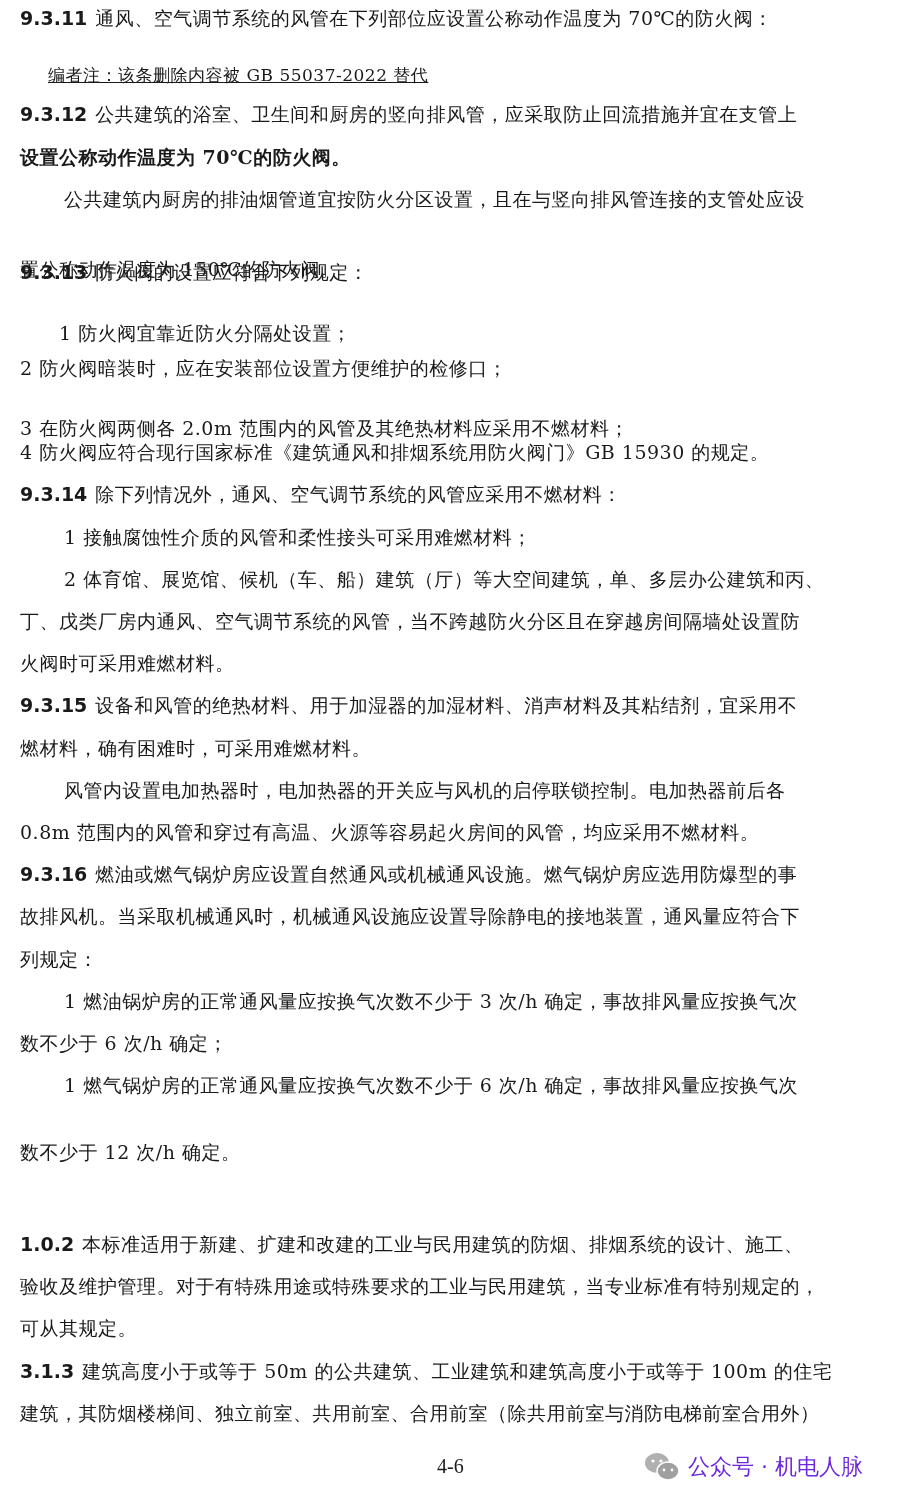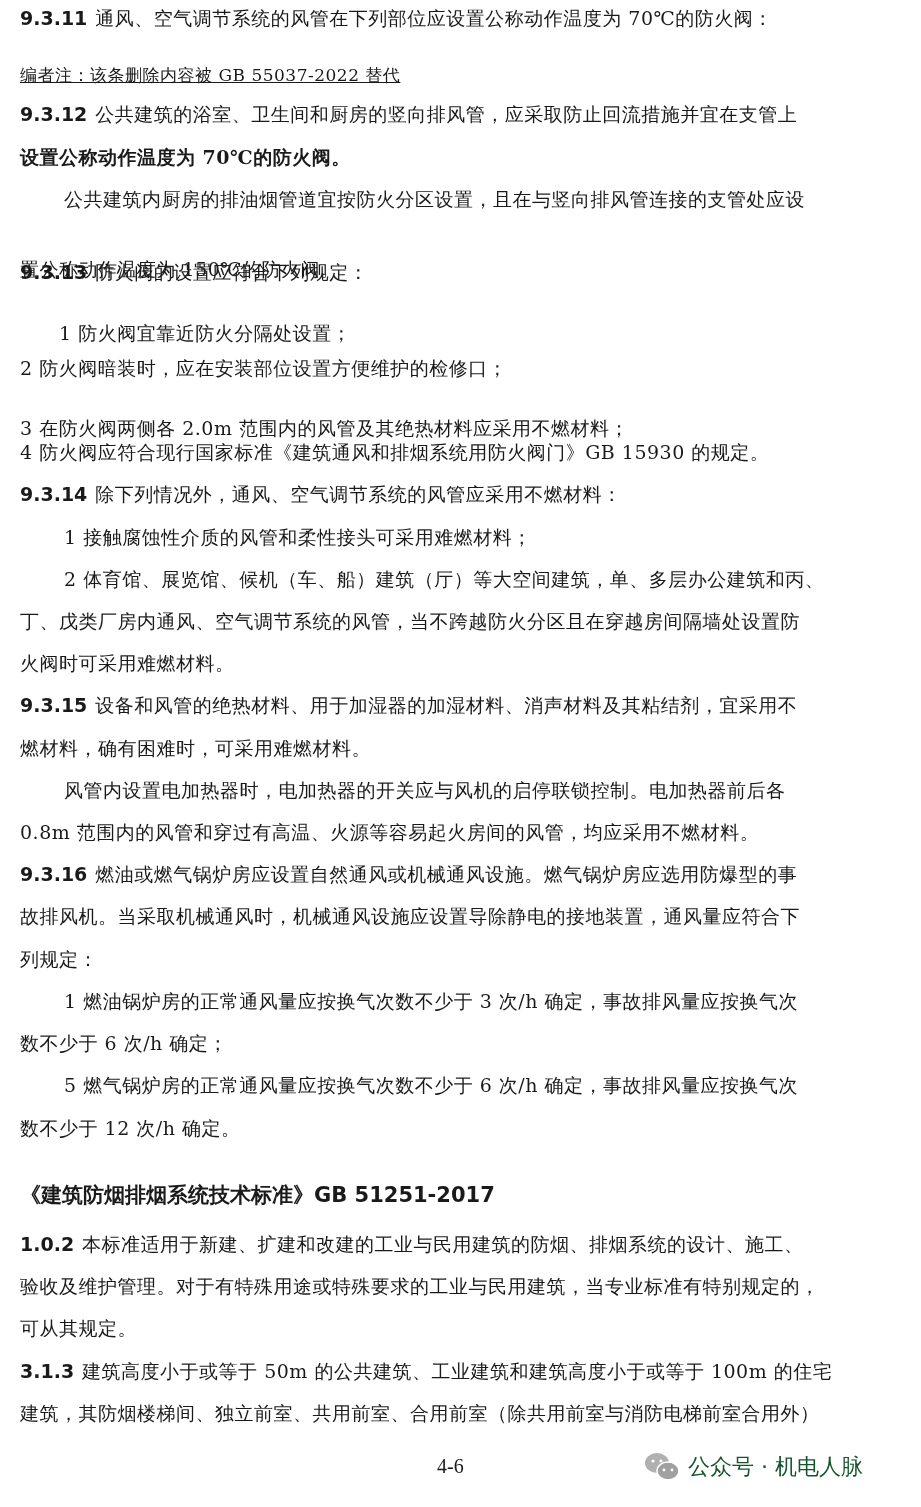--- a/index.html
+++ b/index.html
@@ -21,31 +21,31 @@
     position: absolute; left: 20px; font-size: 21px; line-height: 28px;
     font-family: "DejaVu Sans", "Liberation Sans", sans-serif; font-weight: bold; white-space: nowrap;
   }
   .pagenum {
     position: absolute; left: 437px; top: 1456px; font-size: 20px; line-height: 20px;
     font-family: "Liberation Serif", serif;
   }
   .watermark {
     position: absolute; left: 644px; top: 1452px; height: 30px;
     display: flex; align-items: center; gap: 8px;
-    color: #14532d; font-family: "DejaVu Sans", sans-serif; font-size: 22px;
+    color: #6d28d9; font-family: "DejaVu Sans", sans-serif; font-size: 22px;
   }
   .wechat-icon { width: 36px; height: 30px; position: relative; }
 </style>
 </head>
 <body>
 
 <div class="page">
   <div id="lines-container">
       <div class="line" style="top: 6px;"><span class="clause">9.3.11</span><span>通风、空气调节系统的风管在下列部位应设置公称动作温度为 70℃的防火阀：</span></div>
-      <div class="line" style="top: 62px;"><span class="note">编者注：该条删除内容被 GB 55037-2022 替代</span></div>
+      <div class="line" style="top: 62px; margin-left: 28px;"><span class="note">编者注：该条删除内容被 GB 55037-2022 替代</span></div>
       <div class="line" style="top: 102px;"><span class="clause">9.3.12</span><span>公共建筑的浴室、卫生间和厨房的竖向排风管，应采取防止回流措施并宜在支管上</span></div>
       <div class="line" style="top: 145px; font-weight: bold;"><span>设置公称动作温度为 70℃的防火阀。</span></div>
       <div class="line indent" style="top: 187px;"><span>公共建筑内厨房的排油烟管道宜按防火分区设置，且在与竖向排风管连接的支管处应设</span></div>
       <div class="line" style="top: 229px; margin-top: 28px;"><span>置公称动作温度为 150℃的防火阀。</span></div>
       <div class="line" style="top: 260px;"><span class="clause">9.3.13</span><span>防火阀的设置应符合下列规定：</span></div>
       <div class="line" style="top: 321px; margin-left: 39px;"><span>1 防火阀宜靠近防火分隔处设置；</span></div>
       <div class="line" style="top: 356px;"><span>2 防火阀暗装时，应在安装部位设置方便维护的检修口；</span></div>
       <div class="line" style="top: 416px;"><span>3 在防火阀两侧各 2.0m 范围内的风管及其绝热材料应采用不燃材料；</span></div>
       <div class="line" style="top: 440px;"><span>4 防火阀应符合现行国家标准《建筑通风和排烟系统用防火阀门》GB 15930 的规定。</span></div>
       <div class="line" style="top: 482px;"><span class="clause">9.3.14</span><span>除下列情况外，通风、空气调节系统的风管应采用不燃材料：</span></div>
@@ -55,25 +55,24 @@
       <div class="line" style="top: 651px;"><span>火阀时可采用难燃材料。</span></div>
       <div class="line" style="top: 693px;"><span class="clause">9.3.15</span><span>设备和风管的绝热材料、用于加湿器的加湿材料、消声材料及其粘结剂，宜采用不</span></div>
       <div class="line" style="top: 736px;"><span>燃材料，确有困难时，可采用难燃材料。</span></div>
       <div class="line indent" style="top: 778px;"><span>风管内设置电加热器时，电加热器的开关应与风机的启停联锁控制。电加热器前后各</span></div>
       <div class="line" style="top: 820px;"><span>0.8m 范围内的风管和穿过有高温、火源等容易起火房间的风管，均应采用不燃材料。</span></div>
       <div class="line" style="top: 862px;"><span class="clause">9.3.16</span><span>燃油或燃气锅炉房应设置自然通风或机械通风设施。燃气锅炉房应选用防爆型的事</span></div>
       <div class="line" style="top: 904px;"><span>故排风机。当采取机械通风时，机械通风设施应设置导除静电的接地装置，通风量应符合下</span></div>
       <div class="line" style="top: 947px;"><span>列规定：</span></div>
       <div class="line indent" style="top: 989px;"><span>1 燃油锅炉房的正常通风量应按换气次数不少于 3 次/h 确定，事故排风量应按换气次</span></div>
       <div class="line" style="top: 1031px;"><span>数不少于 6 次/h 确定；</span></div>
-      <div class="line indent" style="top: 1073px;"><span>5 燃气锅炉房的正常通风量应按换气次数不少于 6 次/h 确定，事故排风量应按换气次</span></div>
-      <div class="line" style="top: 1116px;"><span>数不少于 12 次/h 确定。</span></div>
+      <div class="line indent" style="top: 1073px;"><span>1 燃气锅炉房的正常通风量应按换气次数不少于 6 次/h 确定，事故排风量应按换气次</span></div>
+      <div class="line" style="top: 1140px;"><span>数不少于 12 次/h 确定。</span></div>
     </div>
 
-  <div class="heading" style="top:1181px;">《建筑防烟排烟系统技术标准》GB 51251-2017</div>
 
   <div id="lines2-container">
       <div class="line" style="top: 1232px;"><span class="clause">1.0.2</span><span>本标准适用于新建、扩建和改建的工业与民用建筑的防烟、排烟系统的设计、施工、</span></div>
       <div class="line" style="top: 1274px;"><span>验收及维护管理。对于有特殊用途或特殊要求的工业与民用建筑，当专业标准有特别规定的，</span></div>
       <div class="line" style="top: 1316px;"><span>可从其规定。</span></div>
       <div class="line" style="top: 1359px;"><span class="clause">3.1.3</span><span>建筑高度小于或等于 50m 的公共建筑、工业建筑和建筑高度小于或等于 100m 的住宅</span></div>
       <div class="line" style="top: 1401px;"><span>建筑，其防烟楼梯间、独立前室、共用前室、合用前室（除共用前室与消防电梯前室合用外）</span></div>
     </div>
 
   <div class="pagenum">4-6</div>

